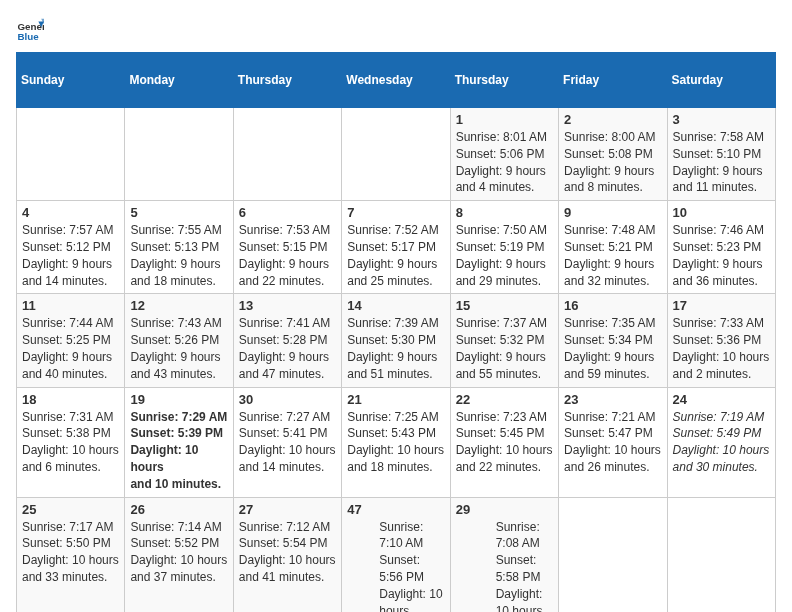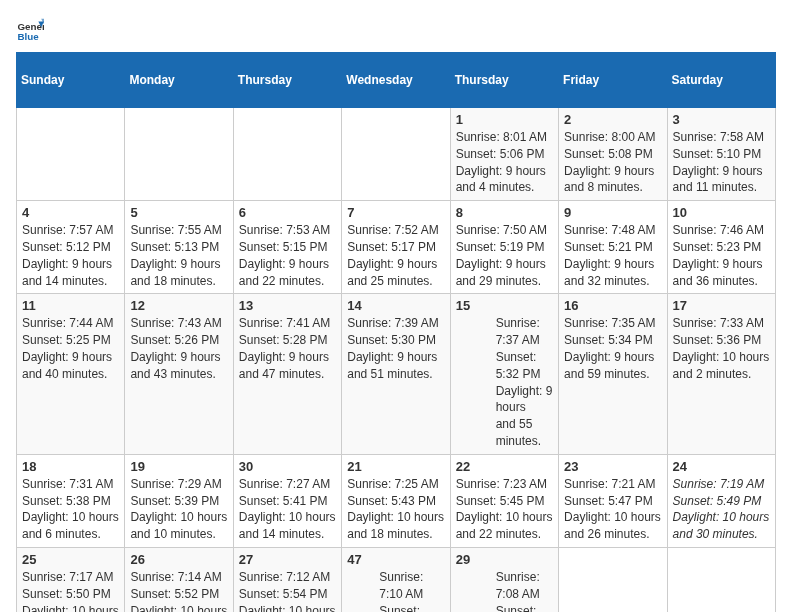--- a/index.html
+++ b/index.html
@@ -217,21 +217,21 @@
         </td>
         <td>
           <span class="day-number">14</span>
           <div class="day-info" style="white-space: pre-line;">Sunrise: 7:39 AM
 Sunset: 5:30 PM
 Daylight: 9 hours
 and 51 minutes.</div>
         </td>
         <td>
           <span class="day-number">15</span>
-          <div class="day-info" style="white-space: pre-line; margin-left: 40px;">Sunrise: 7:37 AM
+          <div class="day-info" style="white-space: pre-line;">Sunrise: 7:37 AM
 Sunset: 5:32 PM
 Daylight: 9 hours
 and 55 minutes.</div>
         </td>
         <td>
           <span class="day-number">16</span>
           <div class="day-info" style="white-space: pre-line;">Sunrise: 7:35 AM
 Sunset: 5:34 PM
 Daylight: 9 hours
 and 59 minutes.</div>
@@ -247,21 +247,21 @@
       <tr>
         <td>
           <span class="day-number">18</span>
           <div class="day-info" style="white-space: pre-line;">Sunrise: 7:31 AM
 Sunset: 5:38 PM
 Daylight: 10 hours
 and 6 minutes.</div>
         </td>
         <td>
           <span class="day-number">19</span>
-          <div class="day-info" style="white-space: pre-line;">Sunrise: 7:29 AM
+          <div class="day-info" style="white-space: pre-line; font-weight: bold;">Sunrise: 7:29 AM
 Sunset: 5:39 PM
 Daylight: 10 hours
 and 10 minutes.</div>
         </td>
         <td>
           <span class="day-number">30</span>
           <div class="day-info" style="white-space: pre-line;">Sunrise: 7:27 AM
 Sunset: 5:41 PM
 Daylight: 10 hours
 and 14 minutes.</div>

